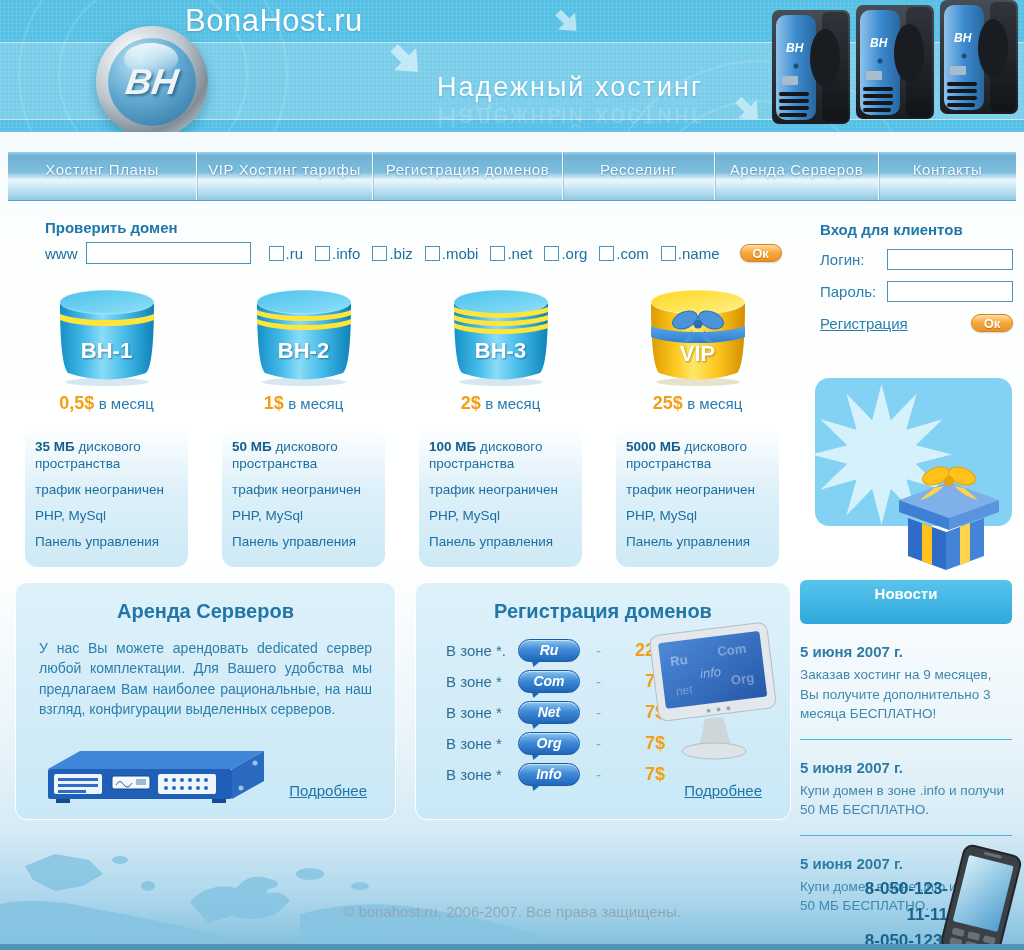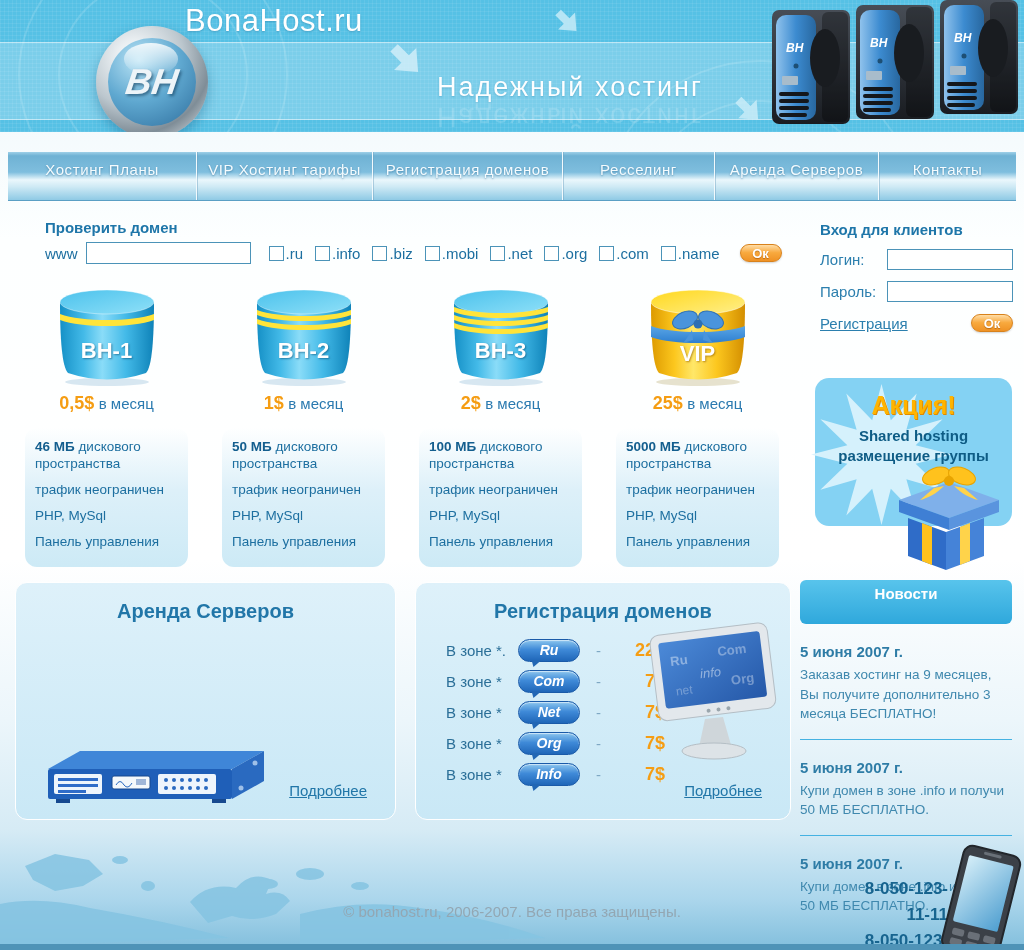--- a/index.html
+++ b/index.html
@@ -337,21 +337,21 @@
           <ellipse cx="55" cy="16" rx="47" ry="12" fill="url(#g-cyltop)" stroke="rgba(255,255,255,0.4)"></ellipse>
           <path d="M8,28 C30,36 80,36 102,28 L102,34 C80,42 30,42 8,34 Z" fill="#ffe43a"></path>
         </svg>
         <span class="cyl-label">ВН-1</span>
       </div>
       <div class="price">
         <span class="amount">0,5$</span>
         <span class="per">в месяц</span>
       </div>
       <div class="plan-card">
-        <p><b>46 МБ</b> <span>дискового пространства</span></p>
+        <p><b>35 МБ</b> <span>дискового пространства</span></p>
         <p>трафик неограничен</p>
         <p>PHP, MySql</p>
         <p>Панель управления</p>
       </div>
     </div>
 
     <div class="plan">
       <div class="cyl">
         <svg viewBox="0 0 110 102" width="110" height="102">
           <ellipse cx="55" cy="96" rx="42" ry="4" fill="rgba(100,160,200,0.25)"></ellipse>
@@ -423,25 +423,20 @@
         <p>PHP, MySql</p>
         <p>Панель управления</p>
       </div>
     </div>
   </section>
 
   <aside class="promo">
     <svg class="starburst" width="145" height="145" viewBox="0 0 140 140">
       <polygon points="138,70 103,79 129,104 94,94 104,129 79,103 70,138 61,103 36,129 46,94 11,104 37,79 2,70 37,61 11,36 46,46 36,11 61,37 70,2 79,37 104,11 94,46 129,36 103,61" fill="#d9f2fc" opacity="0.95"></polygon>
     </svg>
-    <div class="promo-texts">
-      <div class="promo-title">Акция!</div>
-      <div class="promo-line promo-line1">Shared hosting</div>
-      <div class="promo-line">размещение группы</div>
-    </div>
     <svg class="gift" width="130" height="120" viewBox="0 0 130 120">
       <polygon points="24,60 62,74 62,112 24,98" fill="#2f6cc8"></polygon>
       <polygon points="62,74 100,60 100,98 62,112" fill="#4583d8"></polygon>
       <polygon points="38,65 48,69 48,107 38,103" fill="#ffc21d"></polygon>
       <polygon points="76,69 86,65 86,103 76,107" fill="#ffd34a"></polygon>
       <polygon points="15,42 65,24 115,42 65,60" fill="#7fb0ea"></polygon>
       <polygon points="15,42 65,60 65,72 15,54" fill="#3f7fd4"></polygon>
       <polygon points="115,42 65,60 65,72 115,54" fill="#5a94de"></polygon>
       <ellipse cx="52" cy="18" rx="14" ry="8" transform="rotate(-20 52 18)" fill="#ffc21d" stroke="#e8a400"></ellipse>
       <ellipse cx="78" cy="18" rx="14" ry="8" transform="rotate(20 78 18)" fill="#ffc21d" stroke="#e8a400"></ellipse>
@@ -464,20 +459,21 @@
     </div>
     <div class="nsep"></div>
     <div class="news-item">
       <div class="news-date">5 июня 2007 г.</div>
       <div class="news-text">Купи домен в зоне .info и получи 50 МБ БЕСПЛАТНО.</div>
     </div>
   </aside>
 
   <section class="bigcard rent">
     <h2 class="bigcard-title">Аренда Серверов</h2>
+    <p class="rent-text">У нас Вы можете арендовать dedicated сервер любой комплектации. Для Вашего удобства мы предлагаем Вам наиболее рациональные, на наш взгляд, конфигурации выделенных серверов.</p>
     <svg class="rack" width="240" height="62" viewBox="0 0 240 62">
       <polygon points="12,26 196,26 228,8 44,8" fill="#3f86d8"></polygon>
       <polygon points="196,26 228,8 228,38 196,56" fill="#2a6ac0"></polygon>
       <rect x="12" y="26" width="184" height="30" rx="2" fill="#1f5fb8"></rect>
       <rect x="18" y="31" width="48" height="20" rx="2" fill="#eef5fc"></rect>
       <rect x="22" y="35" width="40" height="3" fill="#2f6cc8"></rect>
       <rect x="22" y="41" width="40" height="3" fill="#2f6cc8"></rect>
       <rect x="22" y="47" width="28" height="3" fill="#2f6cc8"></rect>
       <rect x="76" y="33" width="38" height="13" rx="2" fill="#f4f8fb" stroke="#17498f"></rect>
       <path d="M80,42 q4,-7 8,0 q4,5 8,-2" stroke="#2a6ac0" fill="none"></path>

